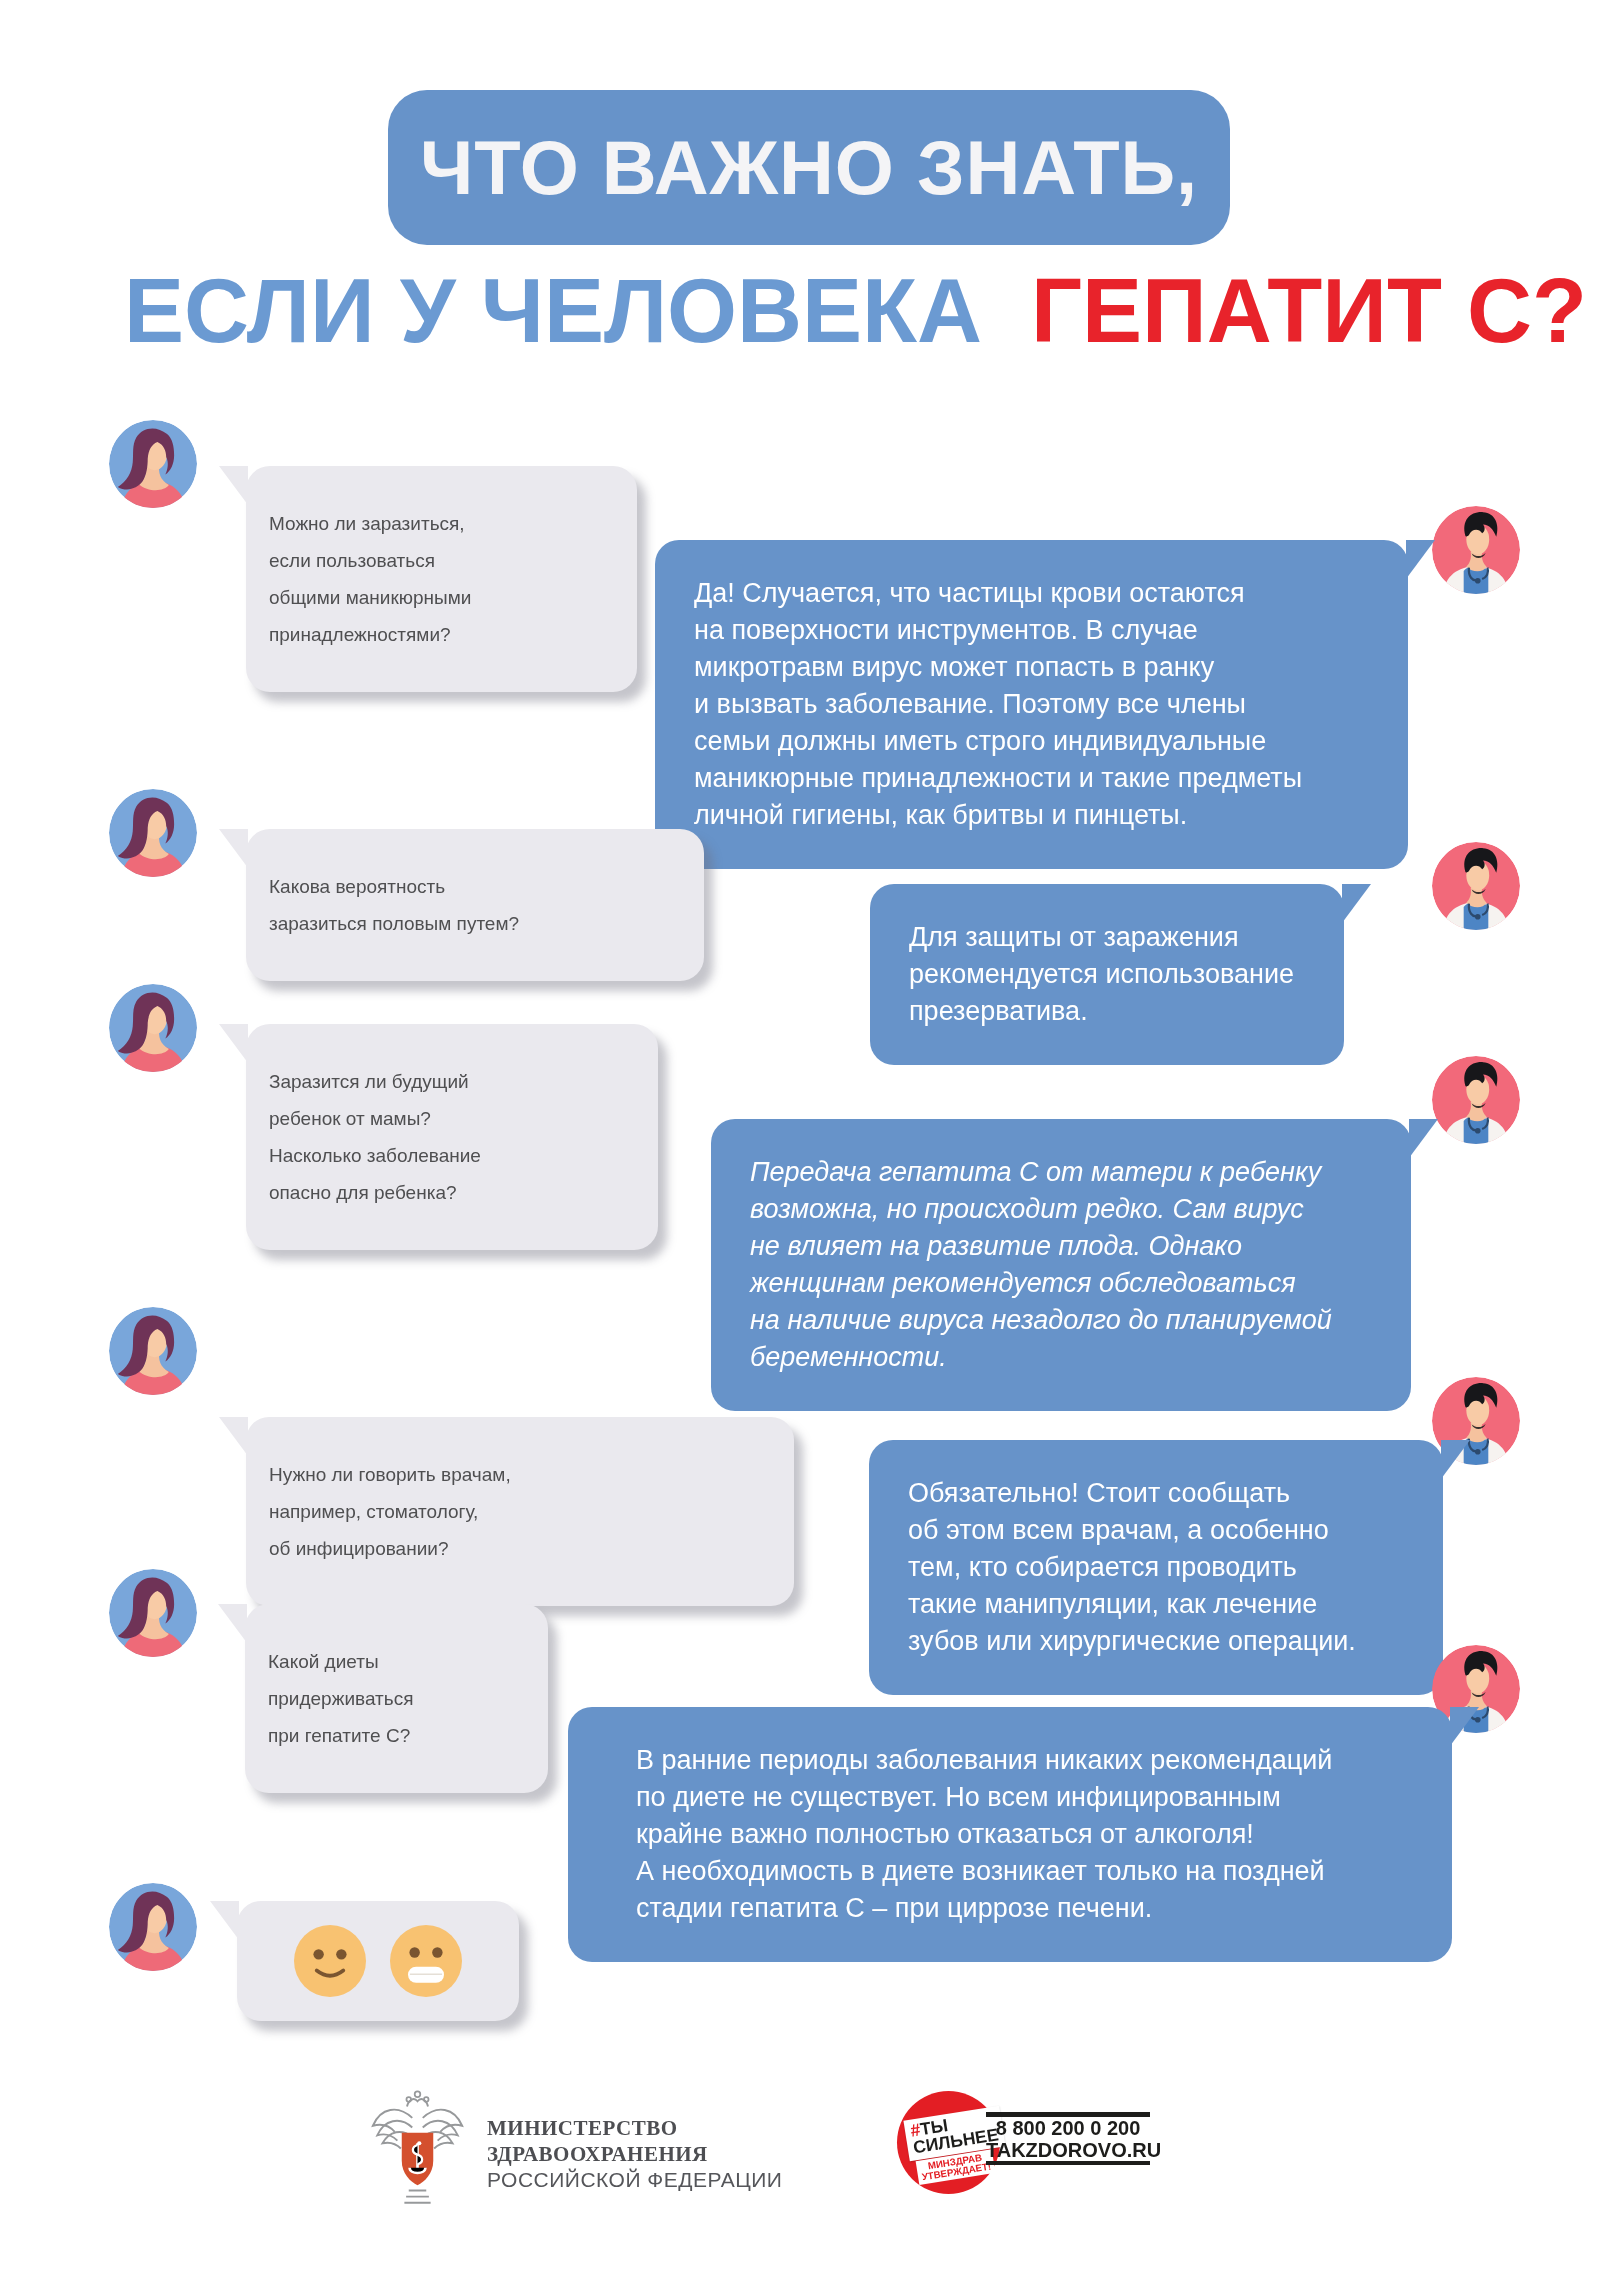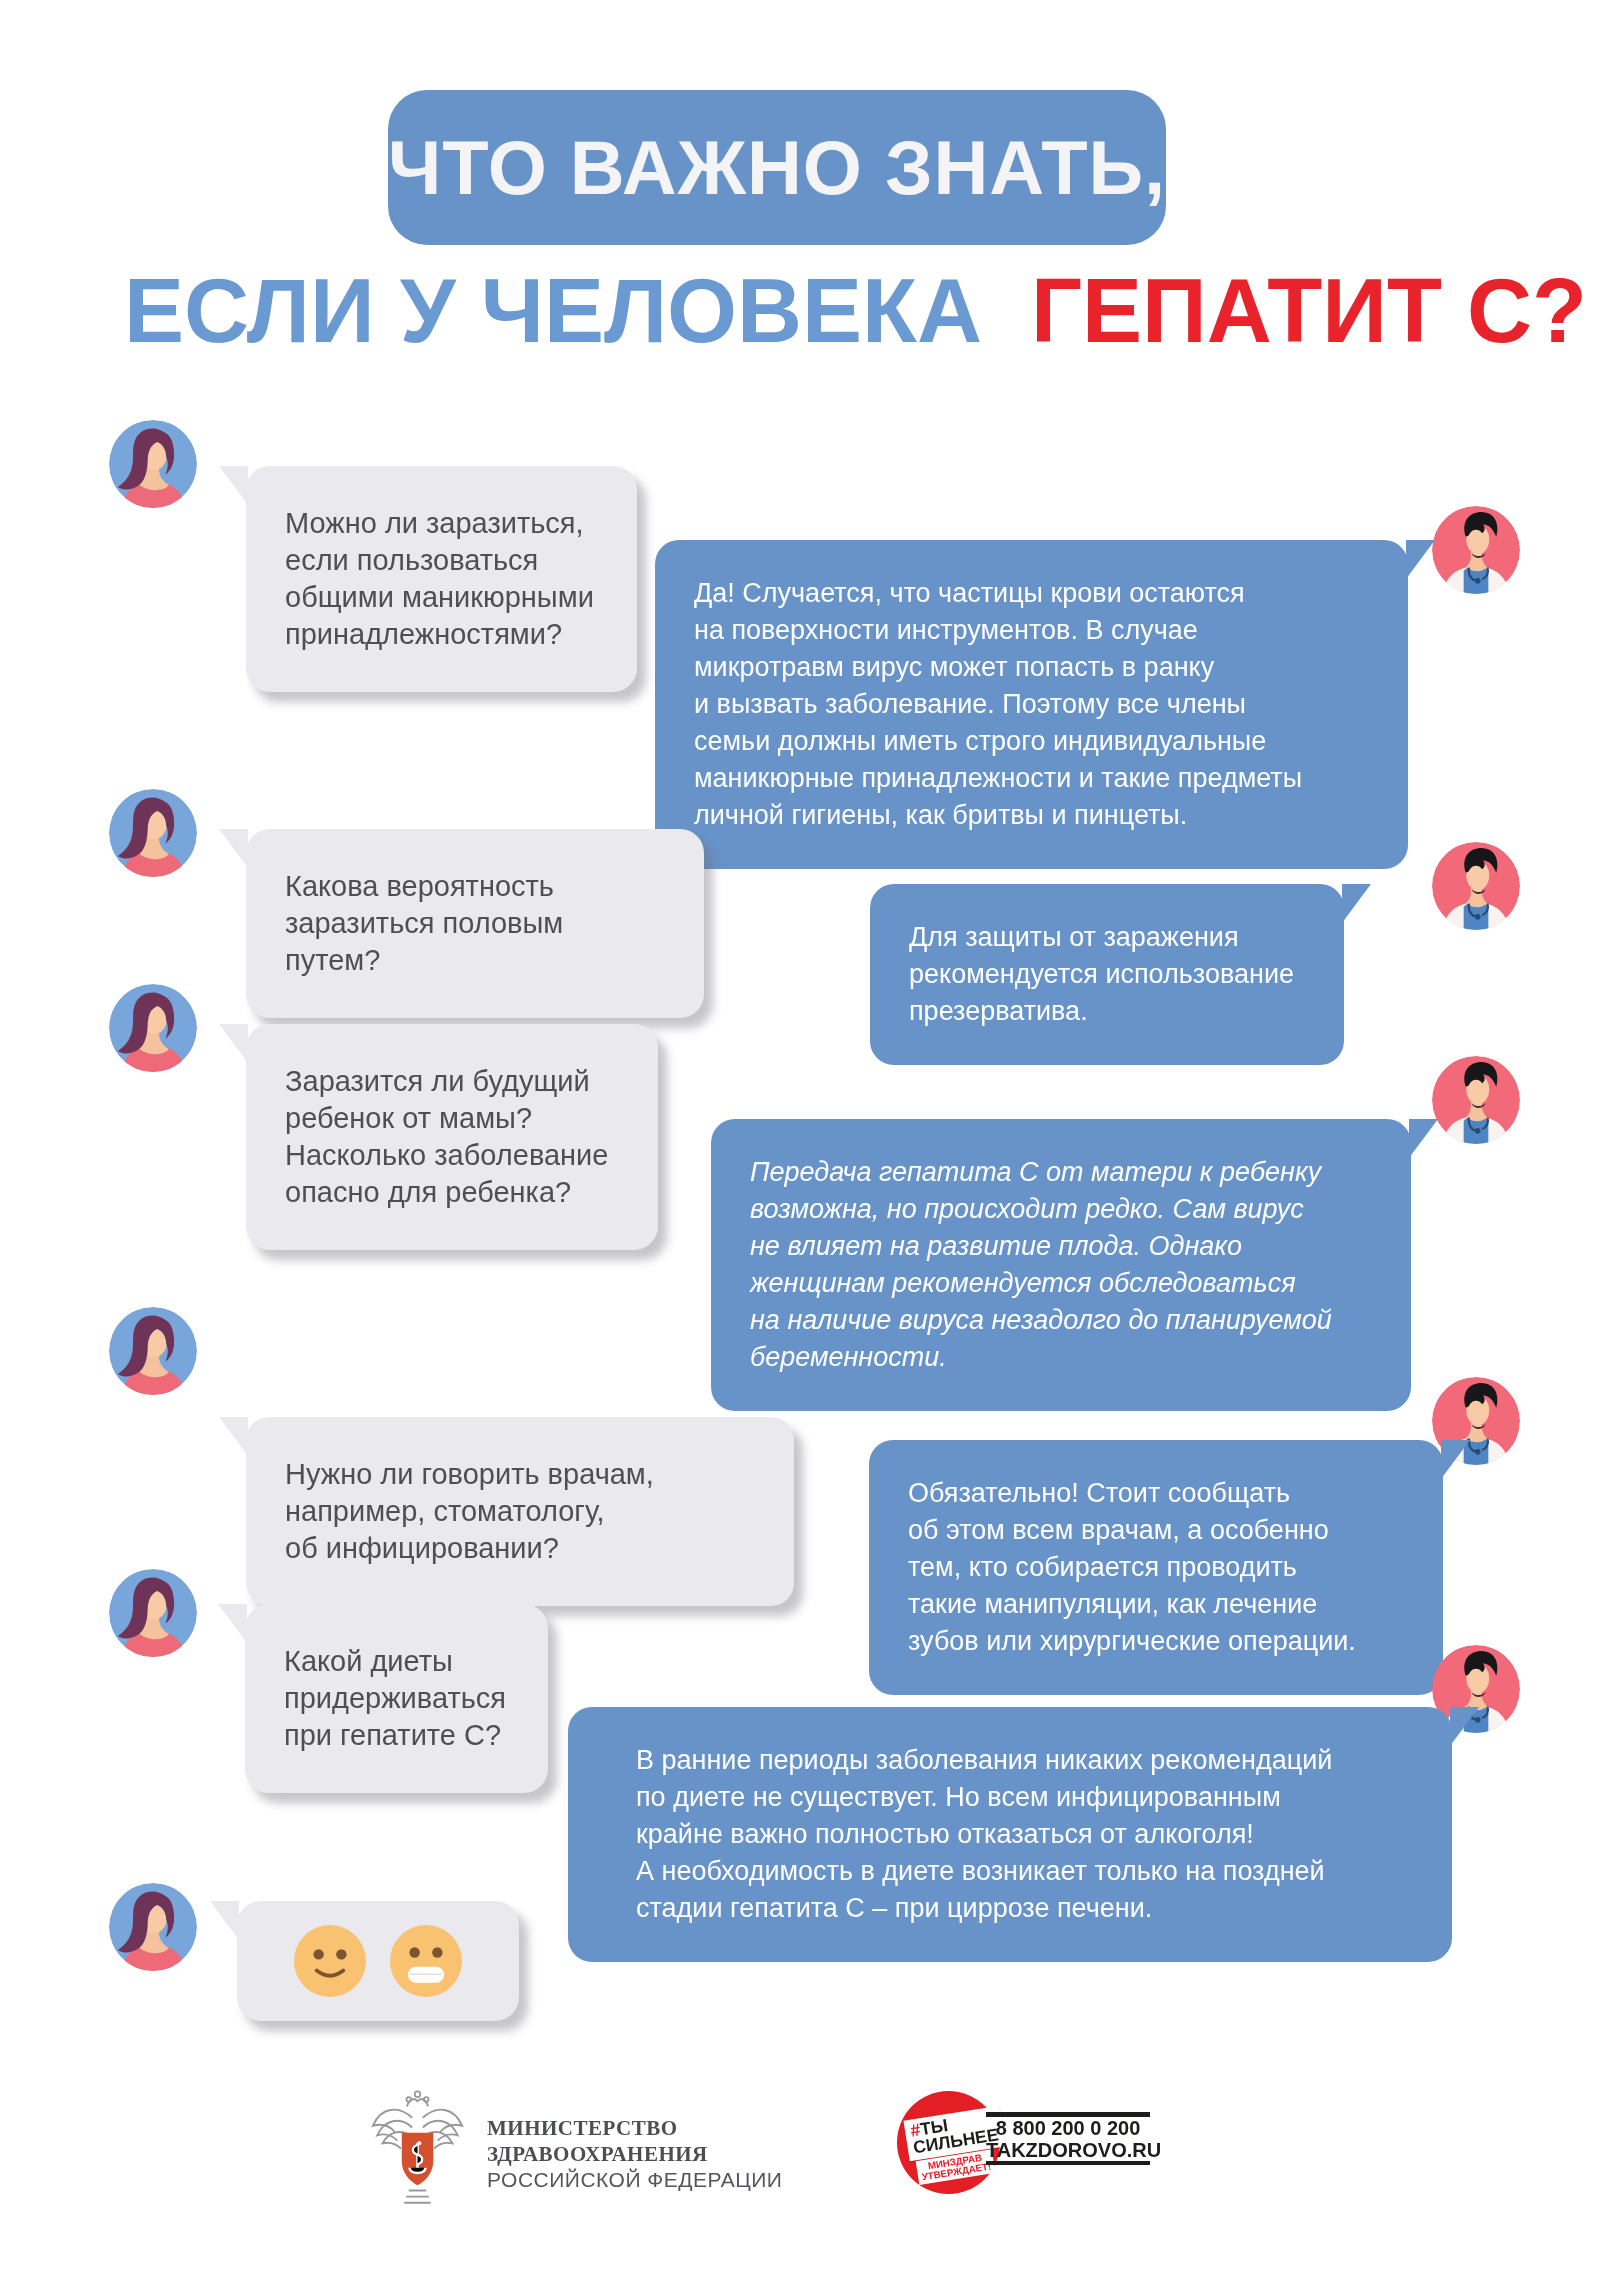--- a/index.html
+++ b/index.html
@@ -2,39 +2,39 @@
 <html lang="ru" style="font-size:14.8px"><head>
 <meta charset="utf-8">
 <style>
   html,body { margin:0; padding:0; background:#ffffff; }
   .poster {
     position:relative; width:1619px; height:2290px; overflow:hidden;
     background:#ffffff; font-family:"Liberation Sans","DejaVu Sans",sans-serif;
   }
   
   .title-box {
-    position:absolute; left:388px; top:90px; width:778px; height:155px;
+    position:absolute; left:388px; top:90px; width:842px; height:155px;
     background:#6793c9; border-radius:39px;
     display:flex; align-items:center; justify-content:center;
   }
   .title-box .t {
     color:#f4f4f6; font-size:76px; font-weight:bold; letter-spacing:0.9px; white-space:nowrap;
   }
   .subtitle {
     position:absolute; left:0; top:260px; width:1619px; text-align:center;
     font-size:90px; font-weight:bold; white-space:nowrap;padding-left:46px;
   }
   .subtitle .blue { color:#6b9ad2; }
   .subtitle .red  { color:#e8232b; margin-left:24px; }
 
   
   .bubble { position:absolute; border-radius:24px; }
   .bubble .txt { white-space:pre-line; }
   .q-bubble { background:#eae9ee; box-shadow:8.3px 10px 9.2px rgba(110,110,125,.40); }
-  .q-bubble .txt { color:#4f4f51; font-size:29px; line-height:37px; padding:39px 39px; }
+  .q-bubble .txt { color:#4f4f51; font-size:19px; line-height:37px; padding:39px 23px; }
   .a-bubble { background:#6793c9; }
   .a-bubble .txt { color:#ffffff; font-size:27px; line-height:37px; padding:35px 39px; }
   .tail-left {
     position:absolute; left:-27px; top:0; width:29px; height:39px;
     background:#eae9ee; clip-path:polygon(0 0,100% 0,100% 100%);
   }
   .tail-right {
     position:absolute; right:-27px; top:0; width:29px; height:39px;
     background:#6793c9; clip-path:polygon(0 0,100% 0,0 100%);
   }

